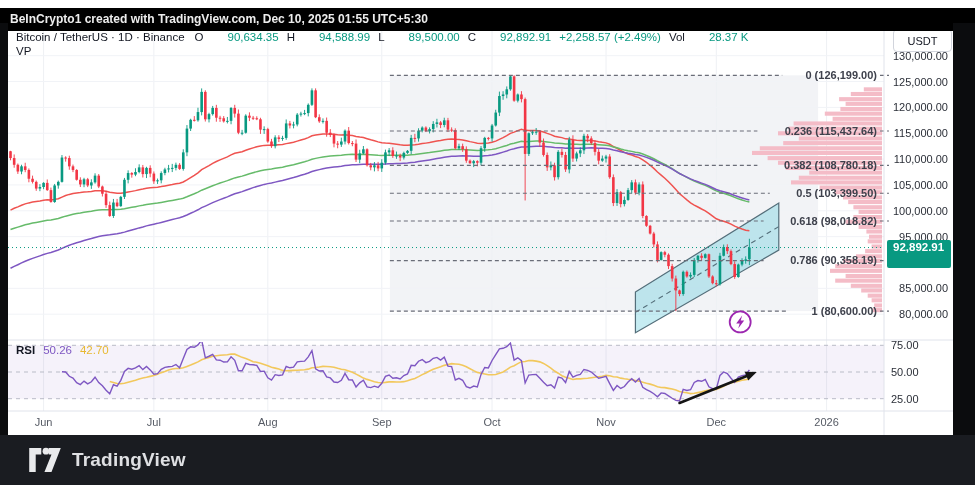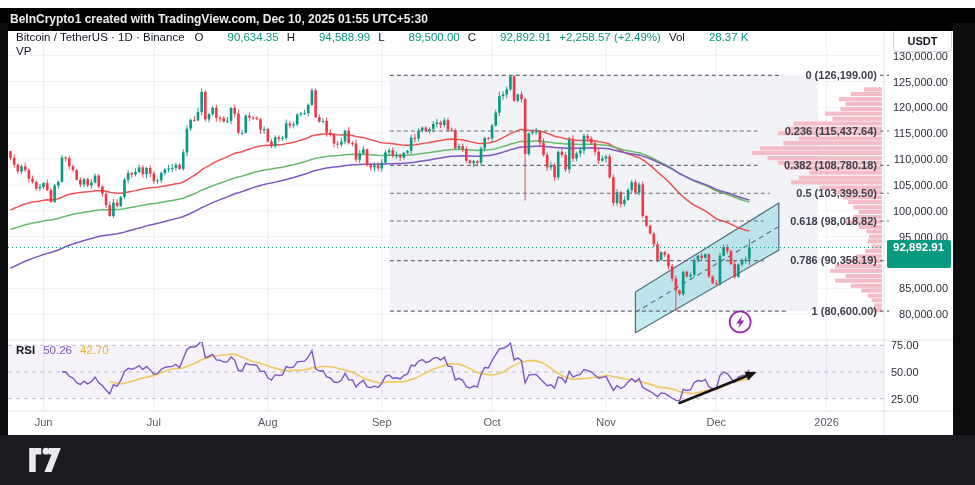--- a/index.html
+++ b/index.html
@@ -12,21 +12,21 @@
   .bottombar{position:absolute;left:0;top:435px;width:975px;height:50px;background:#1a1c21;z-index:5;
              display:flex;align-items:center;padding-left:28px;box-sizing:border-box;}
   .brand{display:flex;align-items:center;gap:10px;color:#dfe0e3;font-size:19px;font-weight:700;letter-spacing:.2px;}
   svg.chart{position:absolute;left:0;top:0;z-index:1;}
   .legend{position:absolute;left:16px;top:28px;z-index:4;font-size:11.5px;color:#131722;}
   .legend .row{display:flex;gap:8px;align-items:flex-end;height:14.5px;white-space:nowrap;}
   .legend b{font-weight:400;color:#131722;}
   .legend i{font-style:normal;color:#089981;padding-left:24px;}
   .legend .sym{font-weight:400;margin-right:2px;}
   .usdt-btn{position:absolute;left:893px;top:29px;width:57px;height:21px;z-index:4;background:#fff;
-            border:1px solid #d1d4dc;border-radius:4px;font-size:11px;font-weight:700;color:#131722;
+            border:1px solid #d1d4dc;border-radius:4px;font-size:11px;font-weight:400;color:#131722;
             display:flex;align-items:center;justify-content:center;}
   .price-badge{position:absolute;left:887px;top:240px;width:64px;height:28px;z-index:4;border-radius:2px;
                color:#fff;font-size:11.5px;line-height:13.5px;padding:1px 0 0 6px;box-sizing:border-box;}
   .price-badge .p{font-weight:700;}
   .price-badge .t{font-weight:700;opacity:.9;font-size:10.5px;margin-top:40px;}
 </style>
 </head>
 <body>
 
 <div class="stage">
@@ -606,20 +606,21 @@
   </div>
   <div class="leftstrip"></div>
   <div class="rightstrip"></div>
   <div class="bottombar">
     <div class="brand">
       <svg width="34" height="26" viewBox="0 0 36 28">
         <path d="M1 1 h13 v7 h-6 v19 h-7 z" fill="#e9eaec"></path>
         <circle cx="19" cy="4.5" r="3.6" fill="#e9eaec"></circle>
         <path d="M22 1 h13 l-10 26 h-7.6 l7.6 -19 h-3 z" fill="#e9eaec"></path>
       </svg>
+      <span>TradingView</span>
     </div>
   </div>
 
   <div class="legend">
     <div class="row">
       <span class="sym">Bitcoin / TetherUS · 1D · Binance</span>
       <span class="ohlc"><b>O</b><i>90,634.35</i></span>
       <span class="ohlc"><b>H</b><i>94,588.99</i></span>
       <span class="ohlc"><b>L</b><i>89,500.00</i></span>
       <span class="ohlc"><b>C</b><i>92,892.91</i></span>

